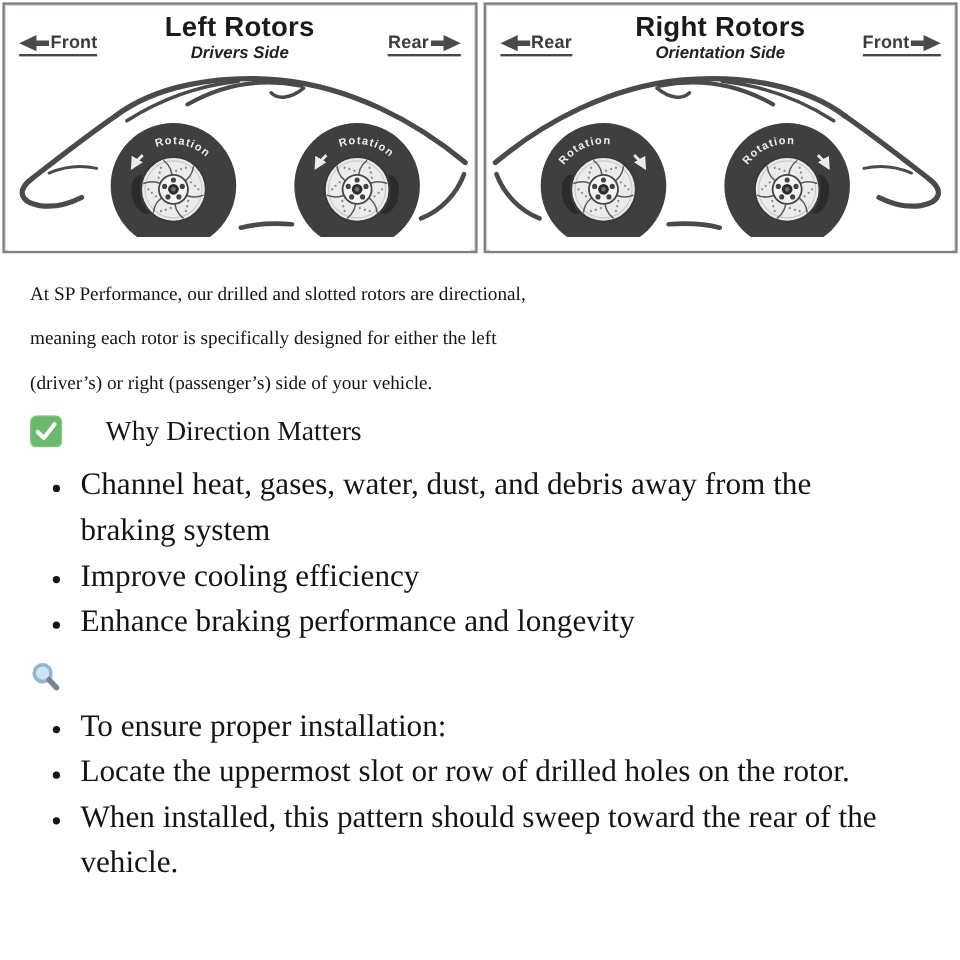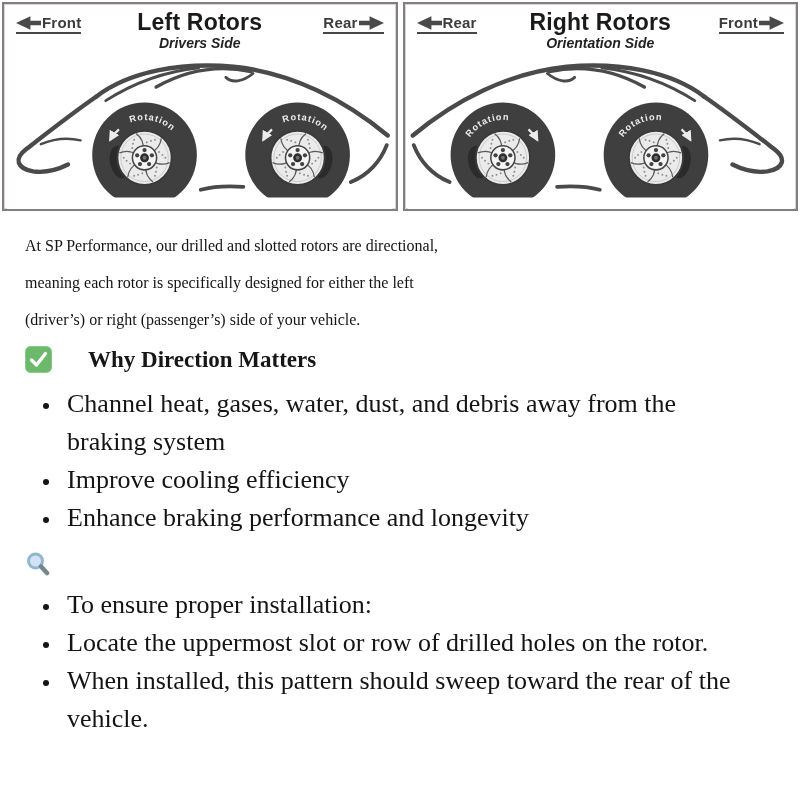--- a/index.html
+++ b/index.html
@@ -12,36 +12,36 @@
   .diagram{display:flex;gap:5px;padding:2px 2px 0 2px;box-sizing:border-box;}
   .panel{
     flex:1;min-width:0;border:2.5px solid #847e7e;background:#fff;
     height:209px;box-sizing:border-box;overflow:hidden;
     box-shadow:0 0 0 1px #d8d4d4 inset;
   }
   .panel-header{position:relative;height:47px;padding-top:7px;font-family:"Liberation Sans","DejaVu Sans",sans-serif;}
   .panel-titles{text-align:center;line-height:1.02;}
   .panel-title{font-size:23px;font-weight:bold;color:#1a1a1a;letter-spacing:.2px;}
   .panel-subtitle{font-size:14px;font-weight:bold;font-style:italic;color:#222;margin-top:2px;}
-  .dir{position:absolute;top:10px;display:inline-flex;align-items:center;gap:1px;
+  .dir{position:absolute;top:23px;display:inline-flex;align-items:center;gap:1px;
        border-bottom:2.5px solid #474747;padding-bottom:1px;}
   .dir-left{left:12px;}
   .dir-right{right:12px;}
   .dir-text{font-size:15px;font-weight:bold;color:#3c3c3c;letter-spacing:.2px;}
   .arr{width:25px;height:16px;fill:#4a4a4a;display:block;}
   .car-svg{display:block;width:100%;height:155px;}
   .rot-text{font-family:"Liberation Sans","DejaVu Sans",sans-serif;font-size:9.5px;font-weight:bold;
             letter-spacing:1px;fill:#ececec;}
   .rot-arrow{stroke:#ececec;stroke-width:2.4;fill:none;}
 
   
   .content{padding:16px 28px 6px 25px;}
   .intro{font-size:16px;line-height:37px;white-space:pre-line;margin:0 0 6px 0;}
   h2{display:flex;align-items:center;gap:11px;margin:0;color:#161616;}
-  .h-why{font-size:23px;font-weight:bold;margin:8px 0 12px 0;gap:36px;}
+  .h-why{font-size:23px;font-weight:normal;margin:8px 0 12px 0;gap:36px;}
   .h-how{font-size:23.5px;font-weight:normal;margin:13px 0 8px 0;color:#1d1d1d;}
   .emoji-box{width:27px;height:27px;flex:none;display:inline-flex;}
   .emoji-box svg{width:100%;height:100%;display:block;}
   .lead{font-size:22px;line-height:36px;margin:0 0 4px 0;}
   ul{margin:4px 0 14px 0;padding-left:37px;}
   li{font-size:26px;line-height:38px;white-space:pre-line;padding-left:5px;}
   li::marker{font-size:20px;color:#141414;}
 </style>
 </head>
 <body>

